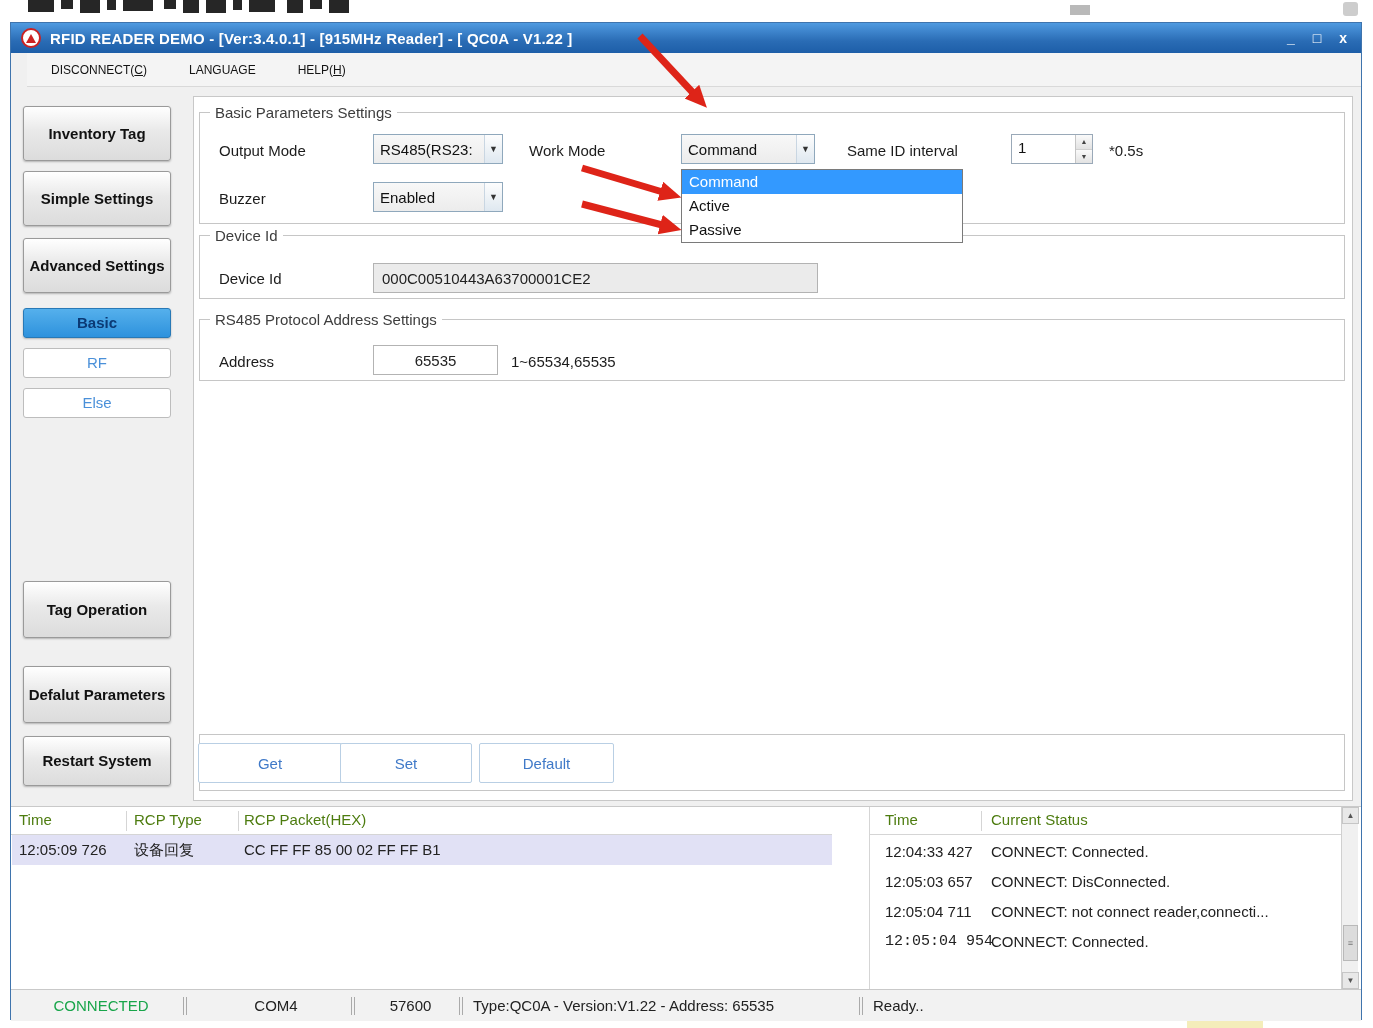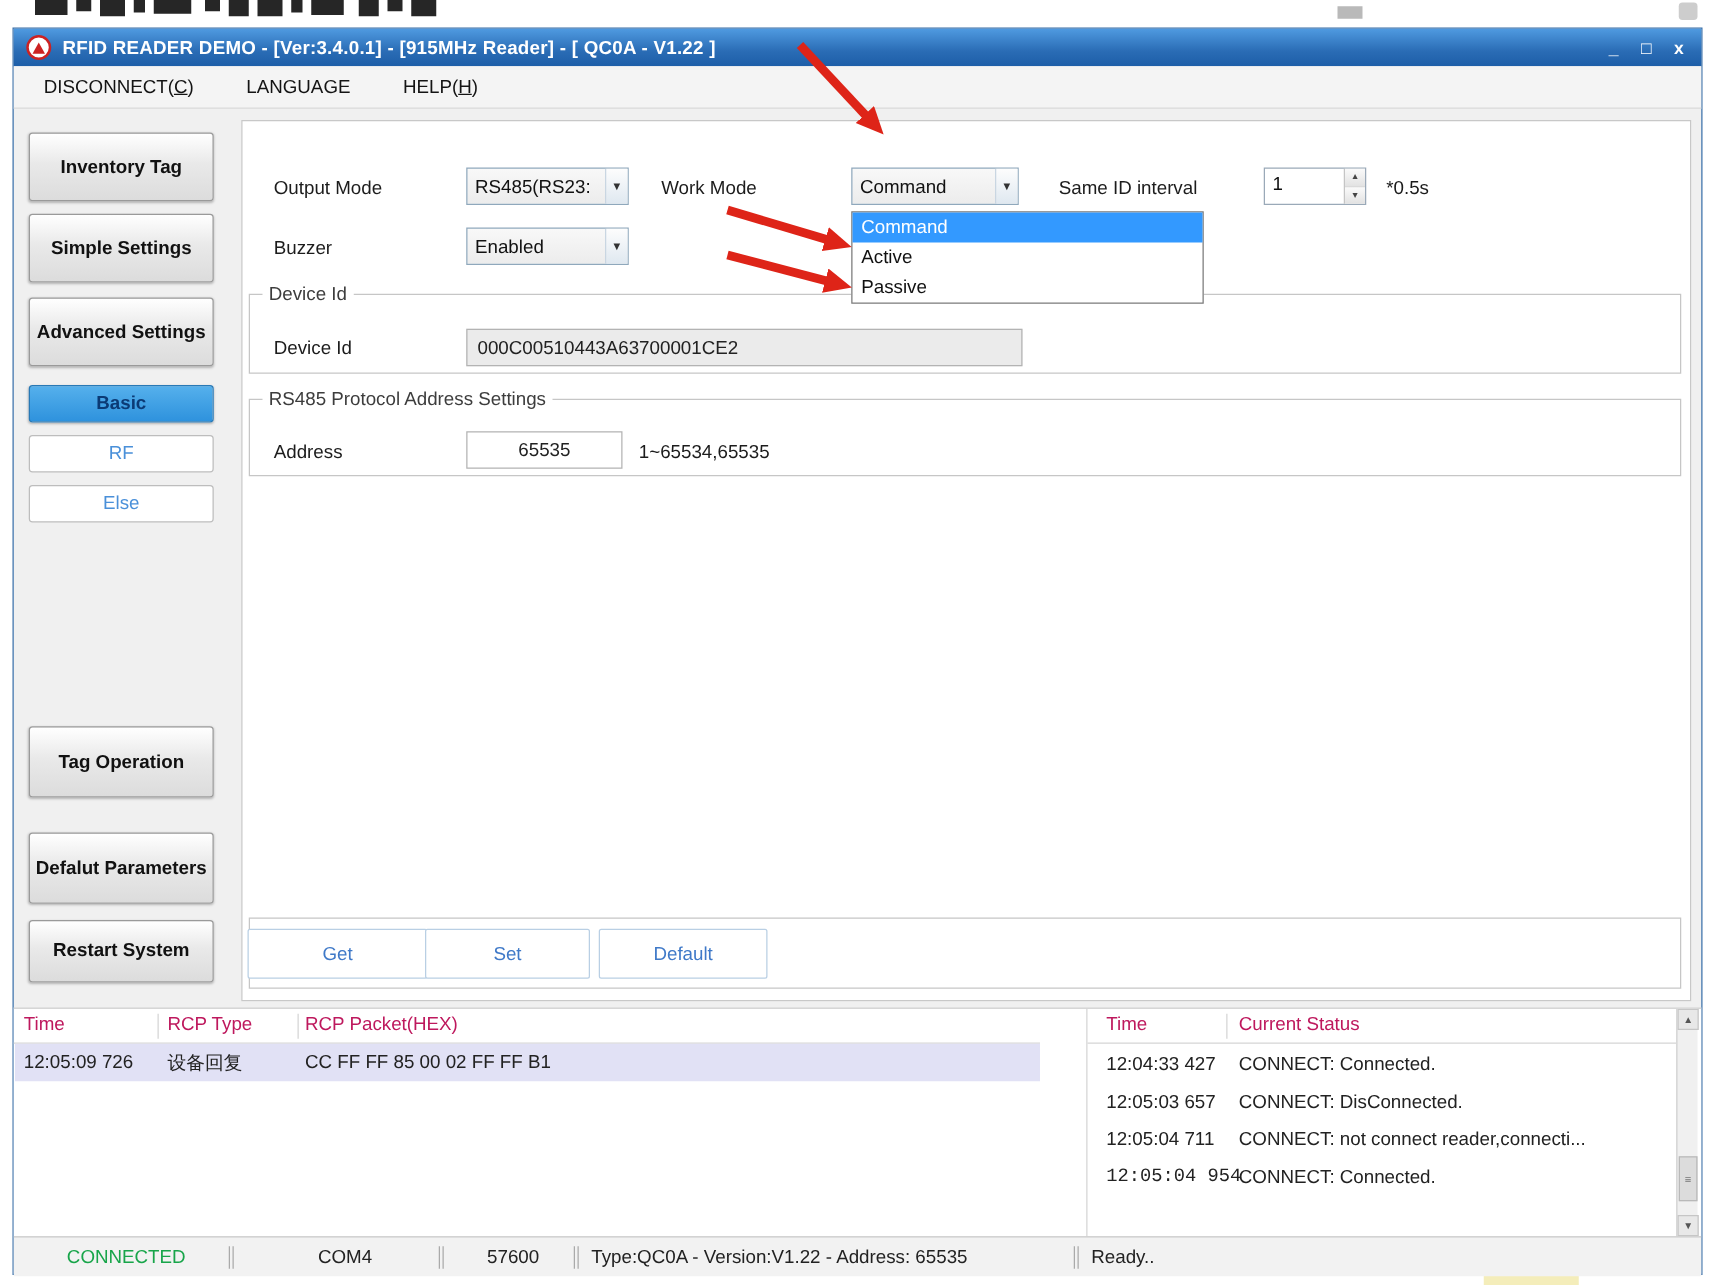--- a/index.html
+++ b/index.html
@@ -21,22 +21,22 @@
 
   .titlebar { position:absolute; left:0; top:0; right:0; height:30px;
     background:linear-gradient(#4f9ae0,#2a6cb5 60%,#1d5ea8); display:flex; align-items:center; padding:0 10px; }
   .app-icon { width:20px; height:20px; border-radius:50%; background:#fff; border:2px solid #cc2222;
     display:inline-flex; align-items:center; justify-content:center; margin-right:9px; flex:none; }
   .app-icon-tri { width:0; height:0; border-left:5px solid transparent; border-right:5px solid transparent; border-bottom:9px solid #cc2222; }
   .title-text { color:#fff; font-weight:bold; font-size:15px; letter-spacing:.2px; flex:1; white-space:nowrap; overflow:hidden; }
   .win-controls { display:flex; gap:18px; color:#fff; font-size:14px; margin-right:4px; font-weight:bold; }
   .win-btn { cursor:default; }
 
-  .menubar { position:absolute; left:0; top:30px; right:0; height:34px; background:#f4f4f4;
-    border-bottom:1px solid #d9d9d9; display:flex; align-items:center; padding-left:24px; gap:42px; font-size:15px; color:#141414; }
+  .menubar { position:absolute; left:16px; top:30px; right:0; height:34px; background:#f4f4f4;
+    border-bottom:1px solid #d9d9d9; display:flex; align-items:center; padding-left:24px; gap:42px; font-size:12px; color:#141414; }
   .menu-item { cursor:default; }
   .menu-item .u { text-decoration:underline; }
 
   .side-btn { position:absolute; left:12px; width:148px; border:1px solid #9a9a9a; border-radius:3px;
     background:linear-gradient(#ffffff,#e9e9e9 45%,#dcdcdc); font-weight:bold; font-size:15px; color:#111;
     text-align:center; line-height:1.3; box-shadow:0 1px 2px rgba(0,0,0,.25); font-family:inherit; padding:4px; cursor:default; }
   .side-btn.blue { background:linear-gradient(#55b0ec,#2e92dd); color:#0b3a75; border-color:#2879b6; }
   .side-btn.light { background:#ffffff; color:#4a90d9; font-weight:normal; box-shadow:none; border-color:#bdbdbd; }
 
   .main { position:absolute; left:182px; top:73px; width:1160px; height:705px; background:#ffffff; border:1px solid #c8c8c8; }
@@ -63,21 +63,21 @@
   .dd-item.selected { background:#3399ff; color:#ffffff; }
 
   .field { position:absolute; height:30px; border:1px solid #b3b3b3; font-size:15px; display:flex; align-items:center; padding:13px 8px; background:#fff; color:#222; }
   .field.readonly { background:#ebebeb; }
   .field.center { justify-content:center; padding:0; }
 
   .action-btn { position:absolute; top:720px; height:40px; background:#ffffff; border:1px solid #b9cfe4;
     color:#3f79c8; font-size:15px; border-radius:2px; font-family:inherit; cursor:default; }
 
   .log-area { position:absolute; left:0; top:783px; right:0; height:183px; background:#ffffff; border-top:1px solid #c9c9c9; }
-  .log-hcell { position:absolute; top:4px; font-size:15px; color:#be185d; white-space:nowrap; }
+  .log-hcell { position:absolute; top:4px; font-size:15px; color:#4d7c0f; white-space:nowrap; }
   .log-hline { position:absolute; top:27px; height:1px; background:#d5d5d5; }
   .log-vsep { position:absolute; top:4px; height:20px; width:1px; background:#d5d5d5; }
   .log-row { position:absolute; left:1px; top:28px; width:820px; height:30px; background:#e1e1f5; }
   .log-cell { position:absolute; top:6px; font-size:15px; color:#222; white-space:nowrap; }
   .pane-div { position:absolute; left:858px; top:0; width:1px; height:183px; background:#d5d5d5; }
   .st-row { position:absolute; height:30px; }
 
   .vscroll { position:absolute; left:1330px; top:0; width:17px; height:183px; background:#f0f0f0; border-left:1px solid #d0d0d0; }
   .vs-btn { position:absolute; left:0; width:17px; height:17px; background:#e8e8e8; border:1px solid #c6c6c6;
     display:flex; align-items:center; justify-content:center; font-size:8px; color:#555; }
@@ -131,20 +131,23 @@
     <button class="side-btn" style="top:215px;height:55px;">Advanced Settings</button>
     <button class="side-btn blue" style="top:285px;height:30px;">Basic</button>
     <button class="side-btn light" style="top:325px;height:30px;">RF</button>
     <button class="side-btn light" style="top:365px;height:30px;">Else</button>
     <button class="side-btn" style="top:558px;height:57px;">Tag Operation</button>
     <button class="side-btn" style="top:643px;height:57px;">Defalut Parameters</button>
     <button class="side-btn" style="top:713px;height:50px;">Restart System</button>
 
     <div class="main"></div>
 
+    <div class="groupbox" style="left:188px;top:89px;width:1146px;height:112px;">
+      <span class="gb-title">Basic Parameters Settings</span>
+    </div>
     <span class="flabel" style="left:208px;top:119px;">Output Mode</span>
     <div class="combo" style="left:362px;top:111px;width:130px;">
       <span class="combo-text">RS485(RS23:</span>
       <span class="combo-arrow">▼</span>
     </div>
     <span class="flabel" style="left:518px;top:119px;">Work Mode</span>
     <div class="combo" style="left:670px;top:111px;width:134px;">
       <span class="combo-text">Command</span>
       <span class="combo-arrow">▼</span>
     </div>

